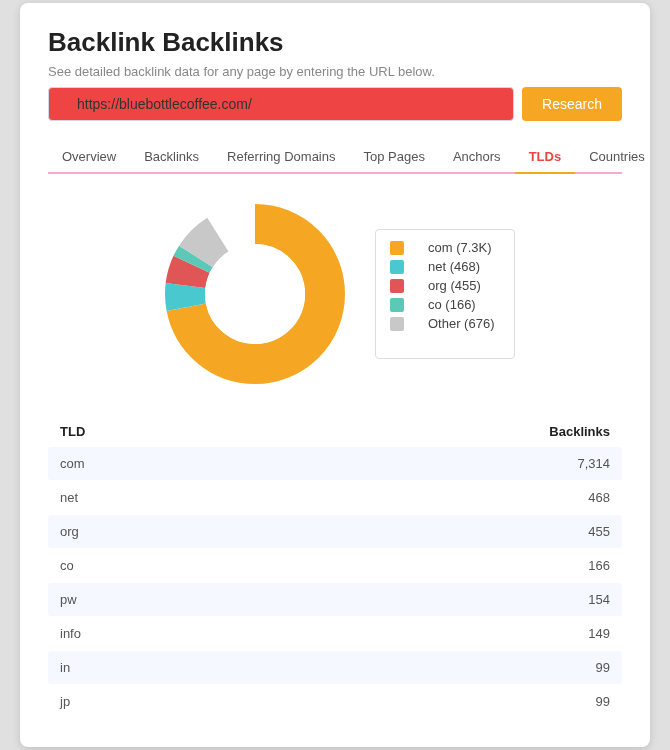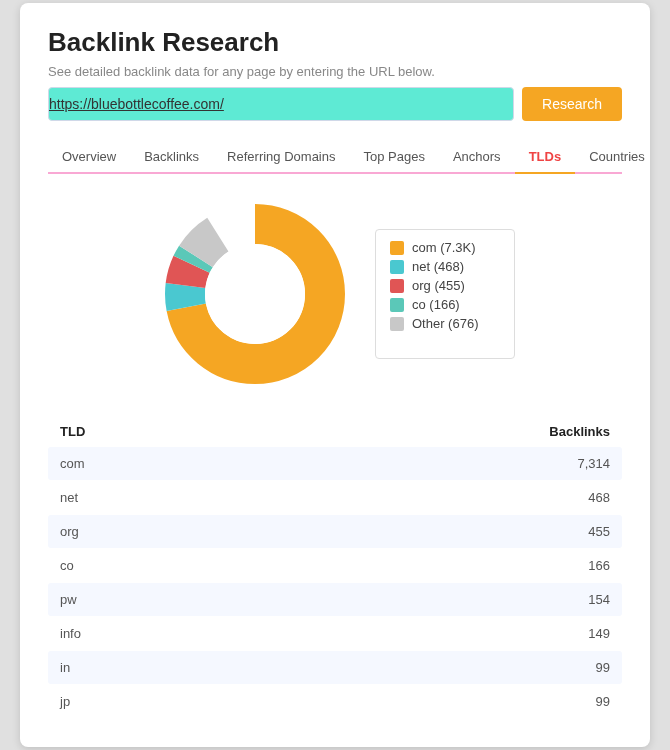--- a/index.html
+++ b/index.html
@@ -31,26 +31,25 @@
     }
     .search-row {
       display: flex;
       gap: 8px;
       margin-bottom: 20px;
     }
     .search-input {
       flex: 1;
       border: 1px solid #d0d8e8;
       border-radius: 4px;
-      padding: 8px 0;
+      padding: 8px 28px;
       font-size: 14px;
       color: #333;
-      background: #5eead4;
+      background: #ef4444;
       outline: none;
-      text-decoration: underline;
     }
     .research-btn {
       background: #f5a623;
       color: #fff;
       border: none;
       border-radius: 4px;
       padding: 8px 20px;
       font-size: 14px;
       font-weight: normal;
       cursor: pointer;
@@ -92,21 +91,21 @@
       border: 1px solid #ddd;
       border-radius: 4px;
       padding: 10px 14px;
       font-size: 13px;
       margin-left: 20px;
       min-width: 140px;
     }
     .legend-item {
       display: flex;
       align-items: center;
-      gap: 8px;
+      gap: 24px;
       margin-bottom: 4px;
     }
     .legend-item:last-child { margin-bottom: 17px; }
     .legend-color {
       width: 14px;
       height: 14px;
       border-radius: 2px;
       flex-shrink: 0;
     }
     .legend-label {
@@ -133,21 +132,21 @@
       border-radius: 3px;
       margin-bottom: 1px;
     }
     .table-row:nth-child(odd) { background: #f5f8ff; }
     .table-row:nth-child(even) { background: #fff; }
   </style>
 </head>
 <body>
 
 <div class="card">
-  <div class="page-title">Backlink Research</div>
+  <div class="page-title">Backlink Backlinks</div>
   <div class="page-subtitle">See detailed backlink data for any page by entering the URL below.</div>
 
   <div class="search-row">
     <input class="search-input" type="text" value="https://bluebottlecoffee.com/" style="">
     <button class="research-btn">Research</button>
   </div>
 
   <div class="tabs" id="tabs-container">
       <div class="tab">Overview</div>
       <div class="tab">Backlinks</div>

